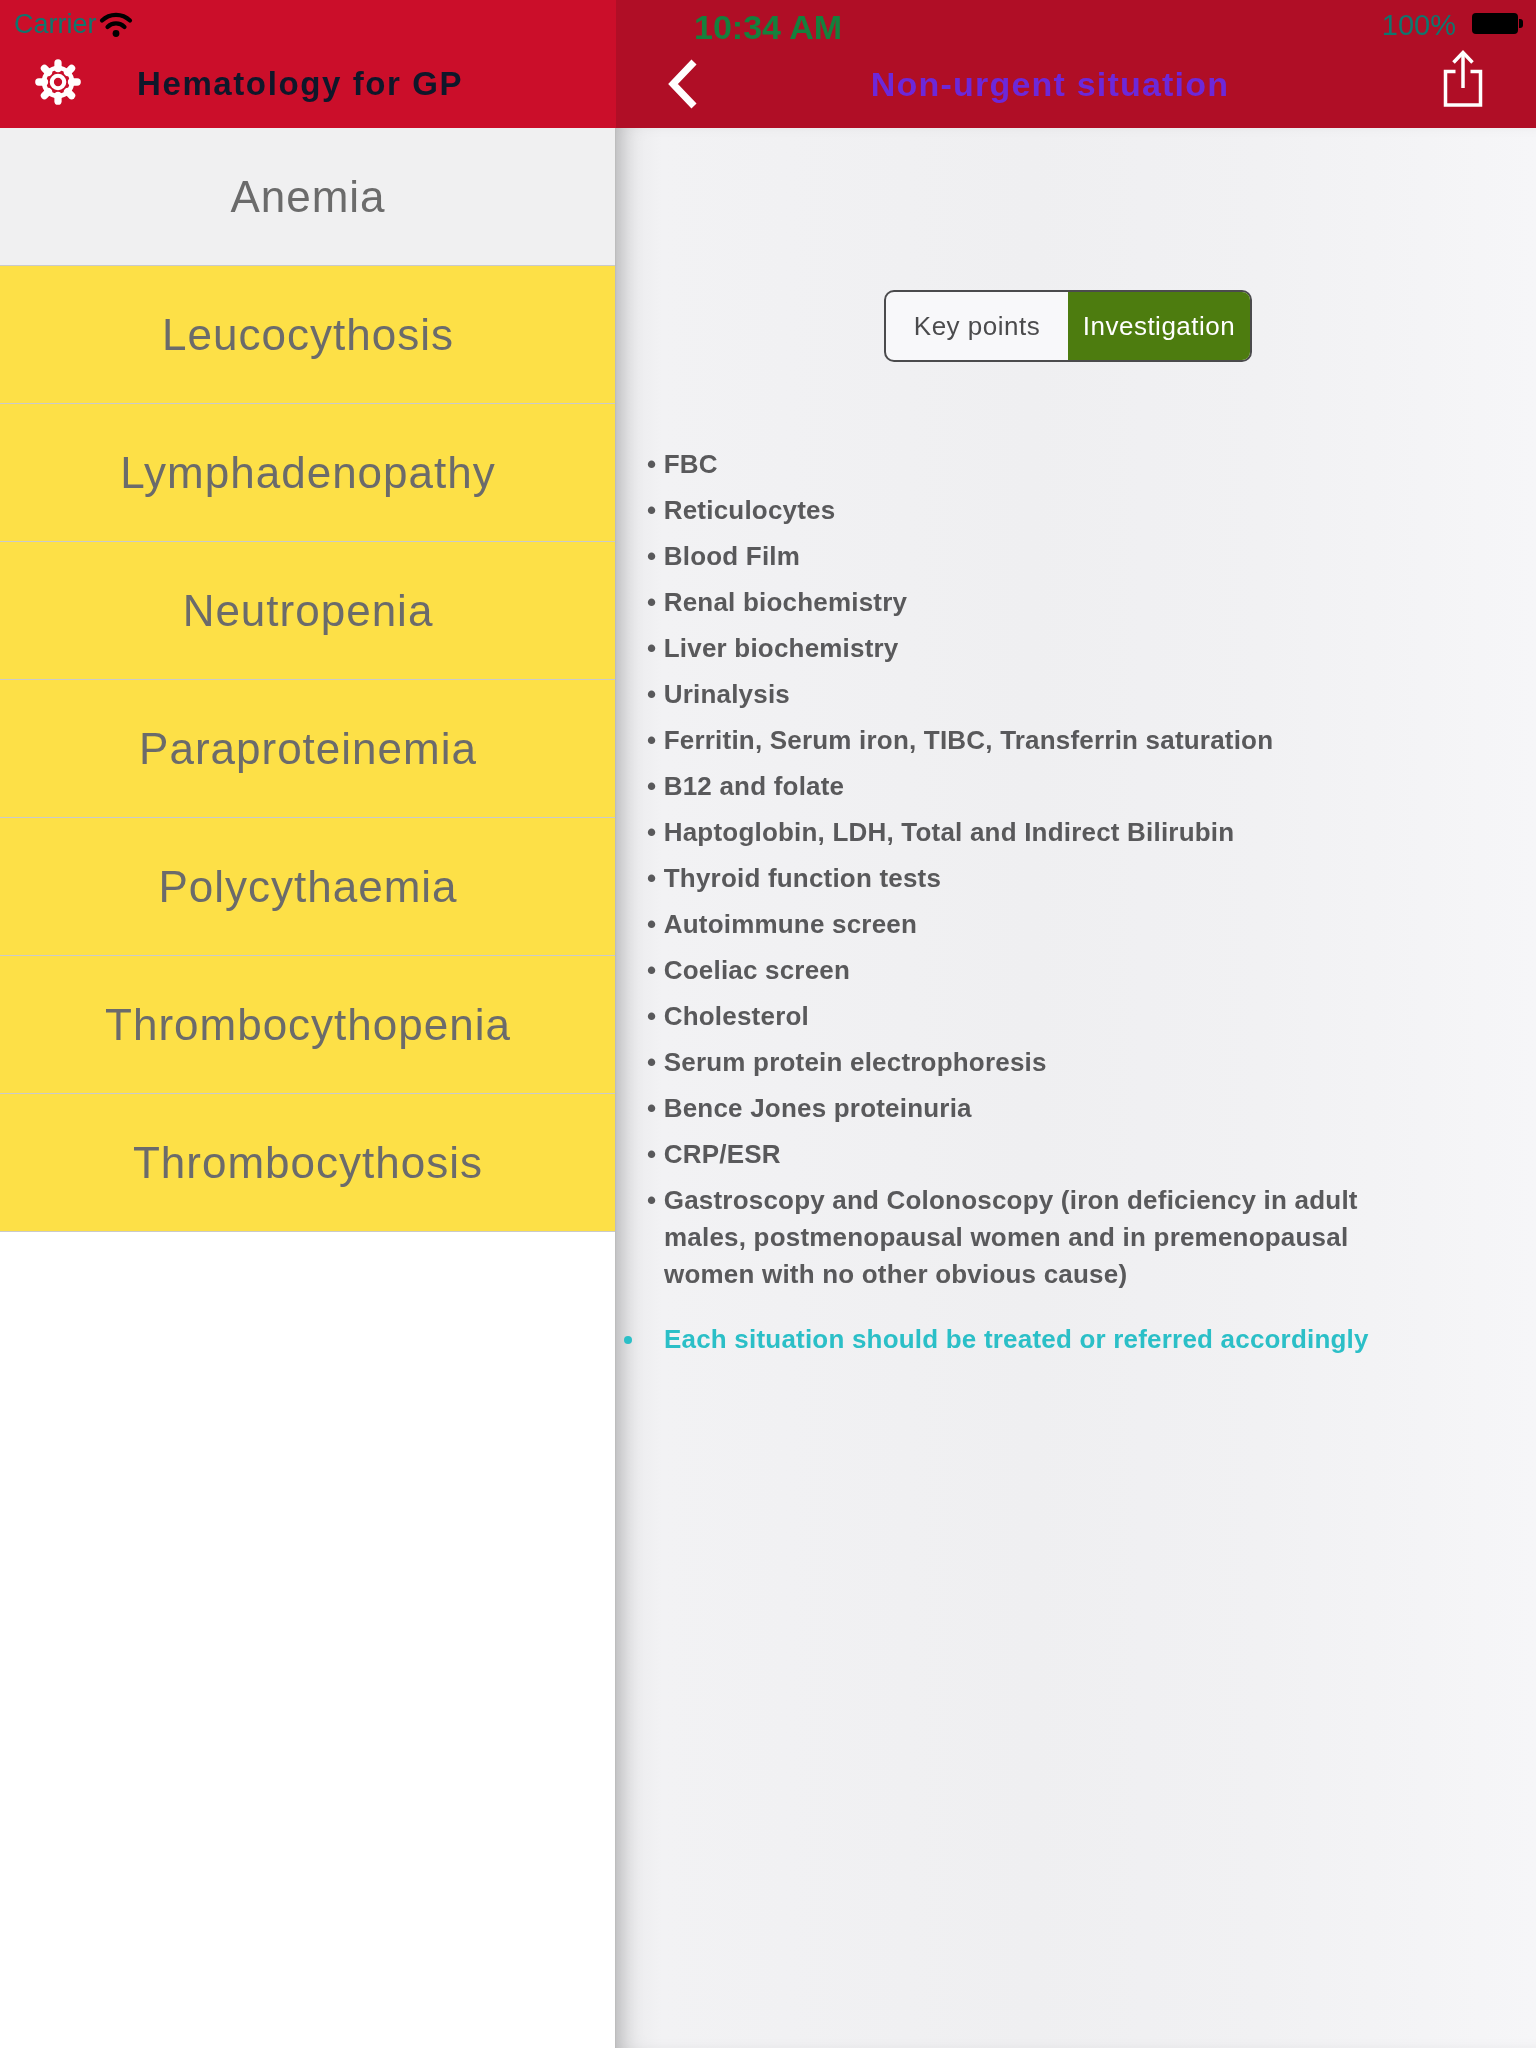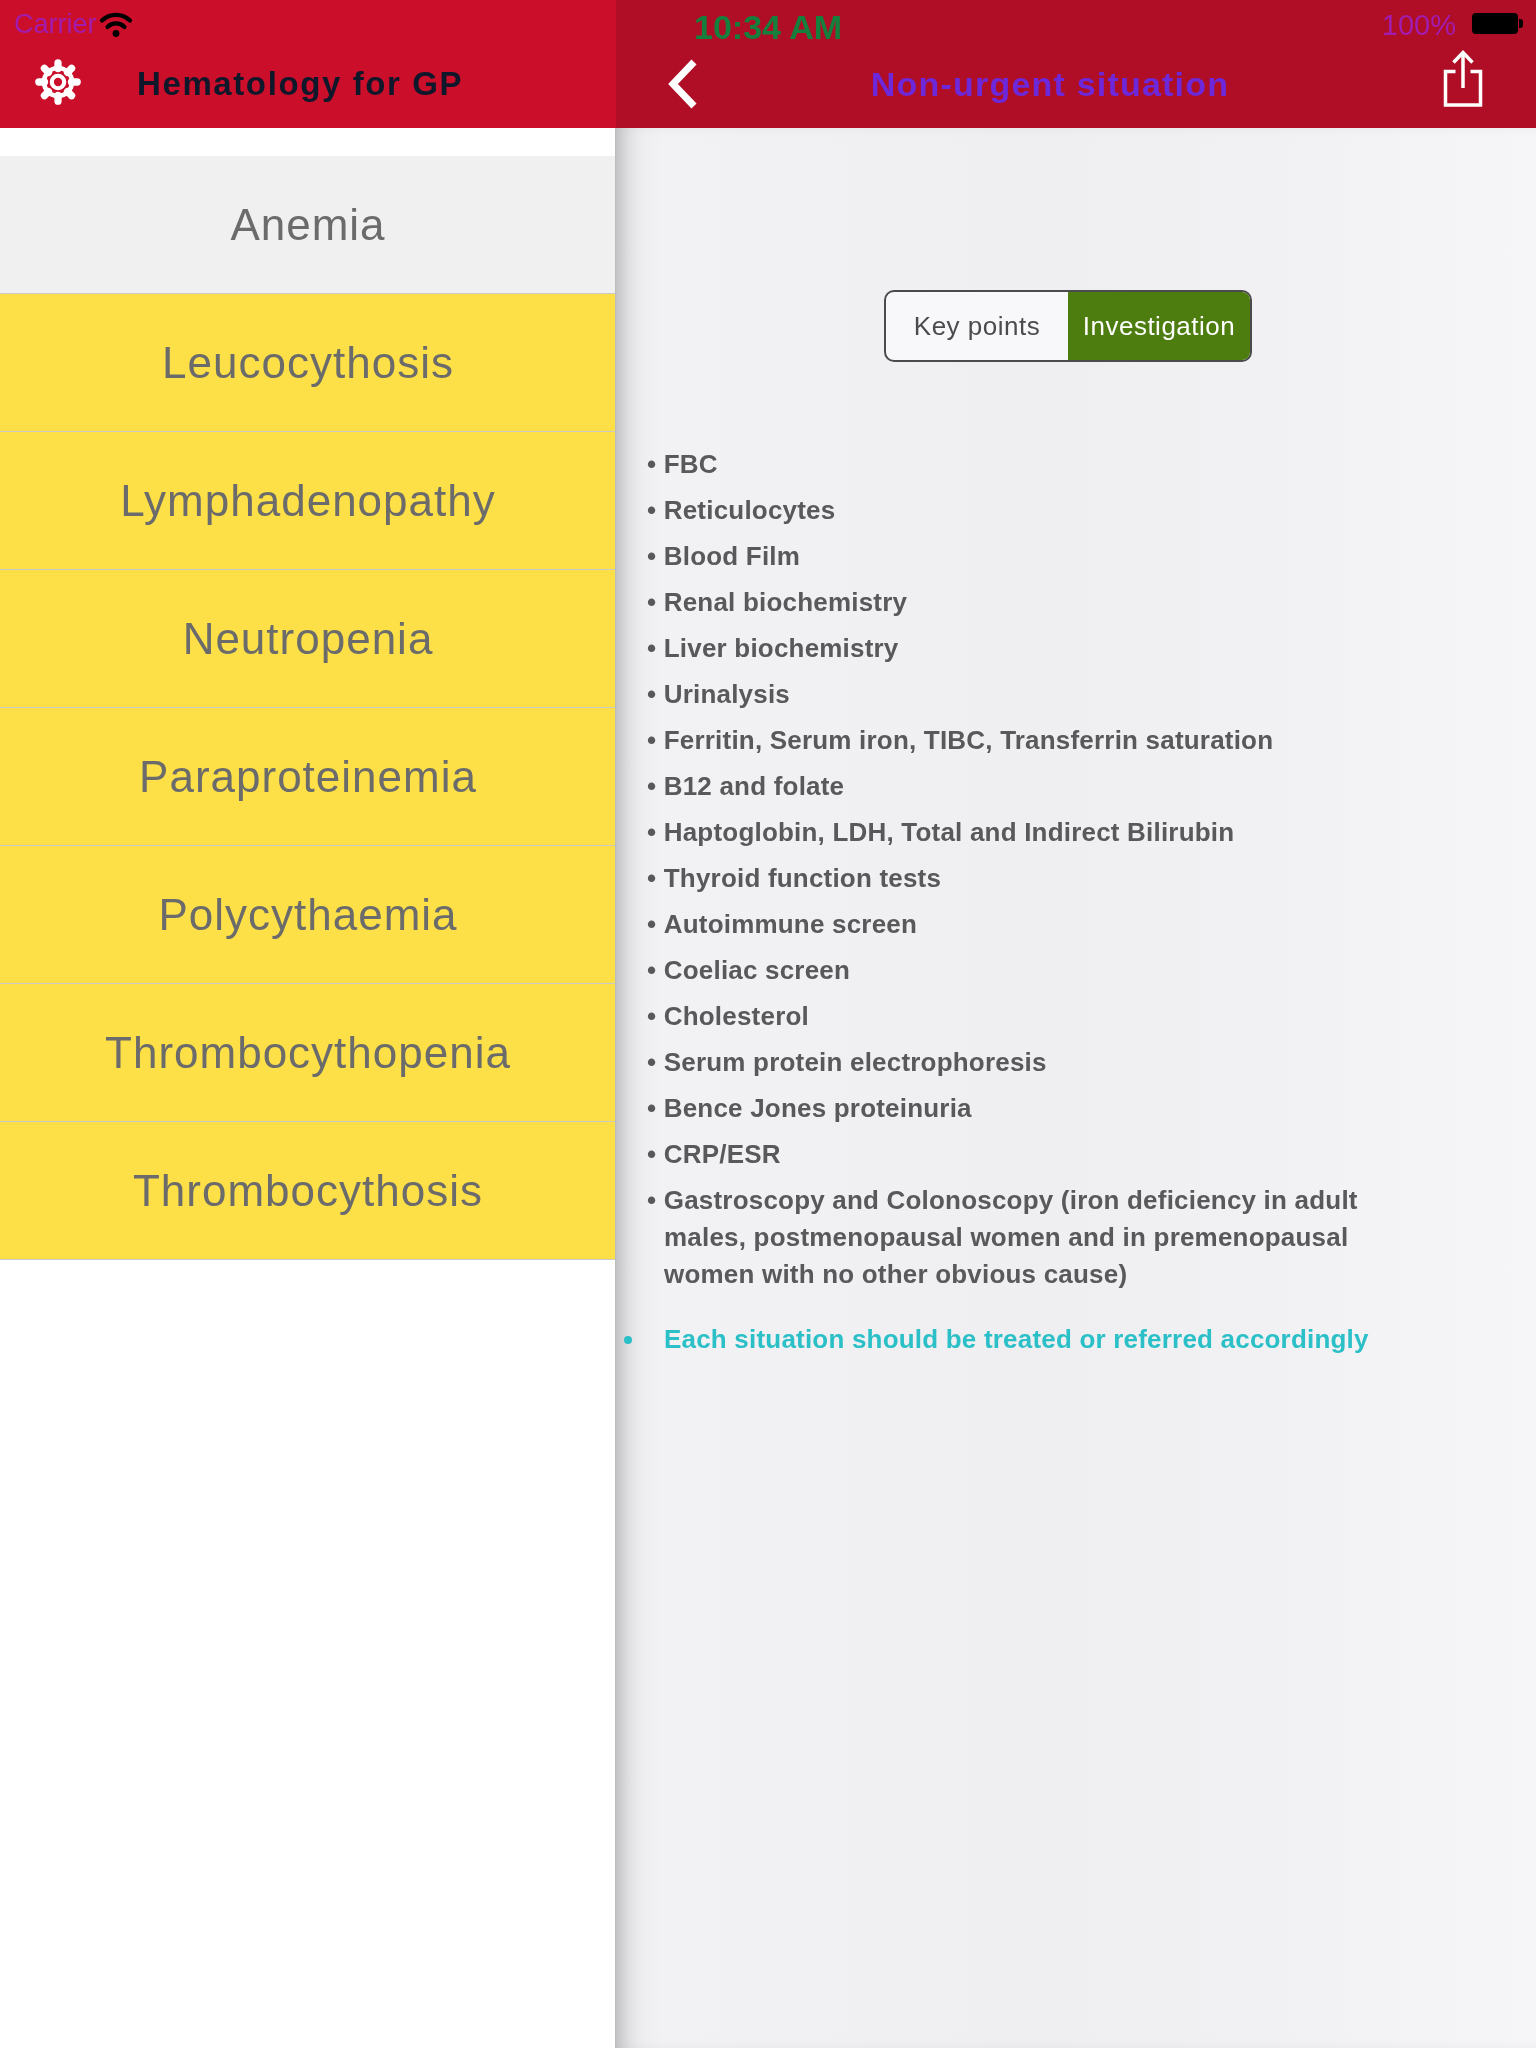--- a/index.html
+++ b/index.html
@@ -10,21 +10,21 @@
   .left-panel{position:absolute;left:0;top:0;width:616px;height:2048px;background:#ffffff;}
   .left-header{position:absolute;left:0;top:0;width:616px;height:128px;background:#cb0e2a;z-index:2;}
   .right-panel{position:absolute;left:616px;top:0;width:920px;height:2048px;}
   .right-header{position:absolute;left:0;top:0;width:920px;height:128px;background:#b00e26;z-index:2;}
   .right-content{position:absolute;left:0;top:128px;width:920px;height:1920px;
     background:linear-gradient(to right,#e9e9eb 0%,#f2f2f4 5%,#efeff1 45%,#f1f1f3 70%,#f6f6f8 100%);
     box-shadow:inset 18px 0 22px -14px rgba(0,0,0,0.25);}
   .panel-divider{position:absolute;left:615px;top:128px;width:1px;height:1920px;background:#bdbdbd;z-index:4;}
 
   
-  .sb-item{position:absolute;z-index:10;color:#a21caf;}
+  .sb-item{position:absolute;z-index:10;color:#0f766e;}
   .carrier{left:14px;top:9px;font-size:27px;}
   .wifi-icon{left:99px;top:11px;}
   .time{left:0;right:0;top:8px;text-align:center;font-size:34px;font-weight:700;color:#15803d;}
   .batt-label{right:80px;top:9px;font-size:29px;}
   .batt-icon{right:18px;top:13px;width:46px;height:21px;background:#000;border-radius:4px;}
   .batt-icon::after{content:"";position:absolute;right:-5px;top:6px;width:4px;height:9px;background:#000;
     border-radius:0 3px 3px 0;}
 
   
   .gear-btn{position:absolute;left:30px;top:54px;width:56px;height:56px;z-index:10;cursor:pointer;}
@@ -32,21 +32,21 @@
     color:#0f172a;font-size:33px;font-weight:600;letter-spacing:1.6px;white-space:nowrap;}
   .back-btn{position:absolute;left:666px;top:58px;z-index:10;cursor:pointer;}
   .nav-title{position:absolute;left:860px;top:40px;width:380px;height:88px;line-height:88px;z-index:10;
     text-align:center;color:#6d28d9;font-size:34px;font-weight:600;letter-spacing:1.2px;white-space:nowrap;}
   .share-btn{position:absolute;left:1440px;top:48px;z-index:10;cursor:pointer;}
 
   
   .left-list{position:absolute;left:0;top:128px;width:616px;z-index:1;}
   .row{height:137px;border-bottom:1px solid #cacaca;display:flex;align-items:center;justify-content:center;
     background:#fde047;color:#6b6b6b;font-size:44px;letter-spacing:1px;cursor:pointer;white-space:nowrap;}
-  .row.selected{background:#f0f0f1;margin-top:28px;}
+  .row.selected{background:#f0f0f1;}
 
   
   .segmented{position:absolute;left:268px;top:162px;width:368px;height:72px;display:flex;z-index:3;
     border:2px solid #4b4b4d;border-radius:10px;overflow:hidden;background:#f8f8fa;box-sizing:border-box;}
   .seg-tab{flex:1;display:flex;align-items:center;justify-content:center;font-size:26px;font-weight:500;
     color:#4b4b4d;letter-spacing:0.5px;cursor:pointer;}
   .seg-tab.selected{background:#4d7c0f;color:#ffffff;}
 
   
   .inv-list{position:absolute;left:31px;top:318px;width:780px;margin:0;padding:0;z-index:3;}

